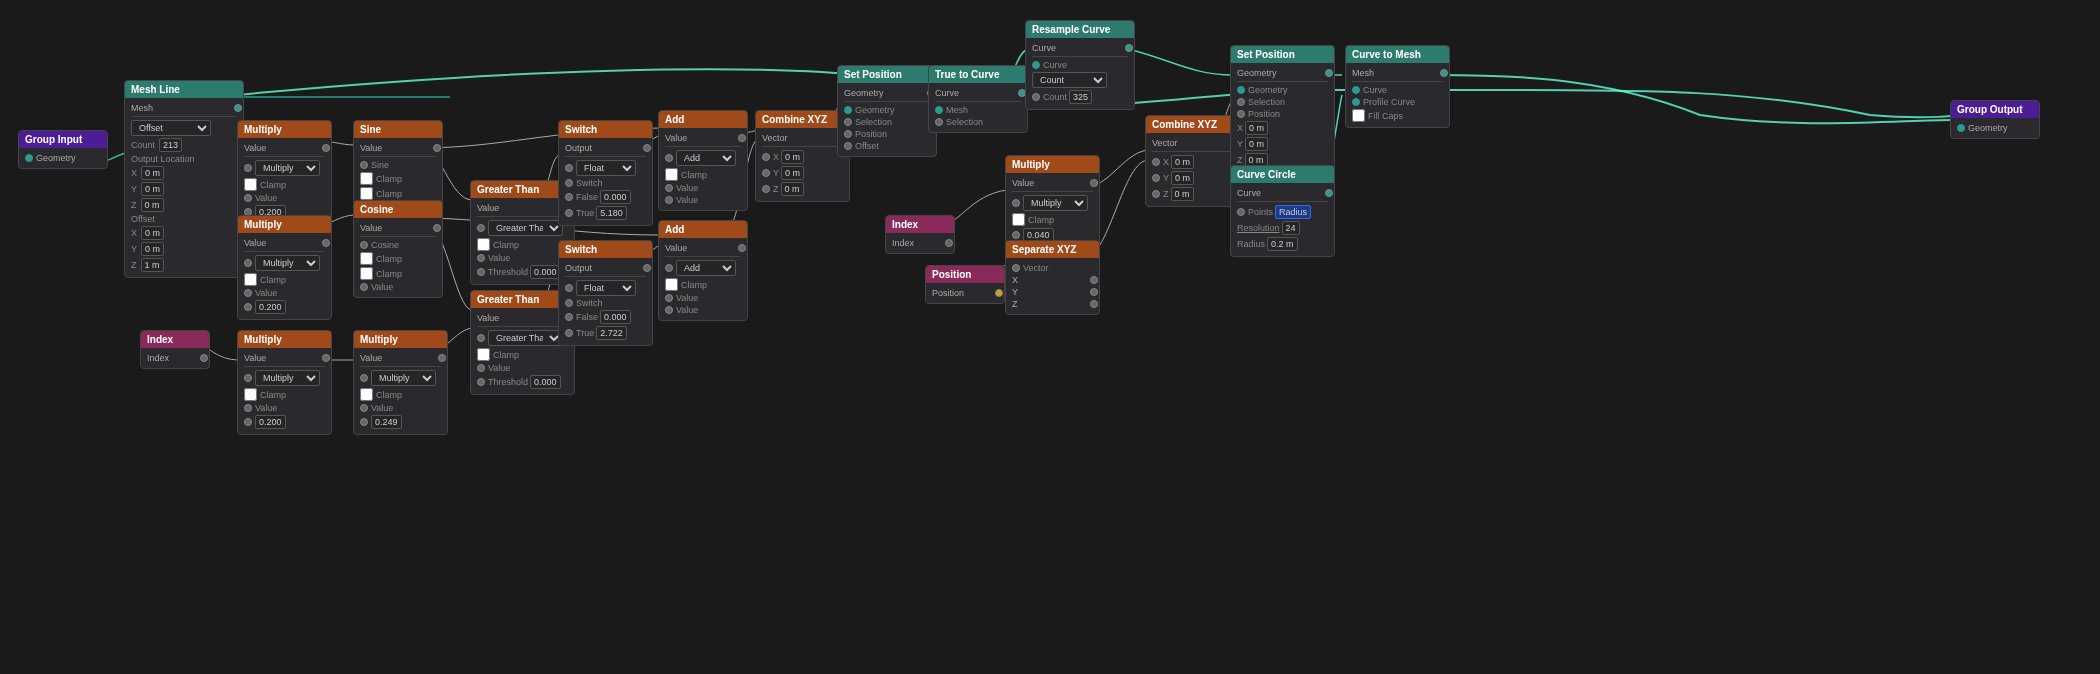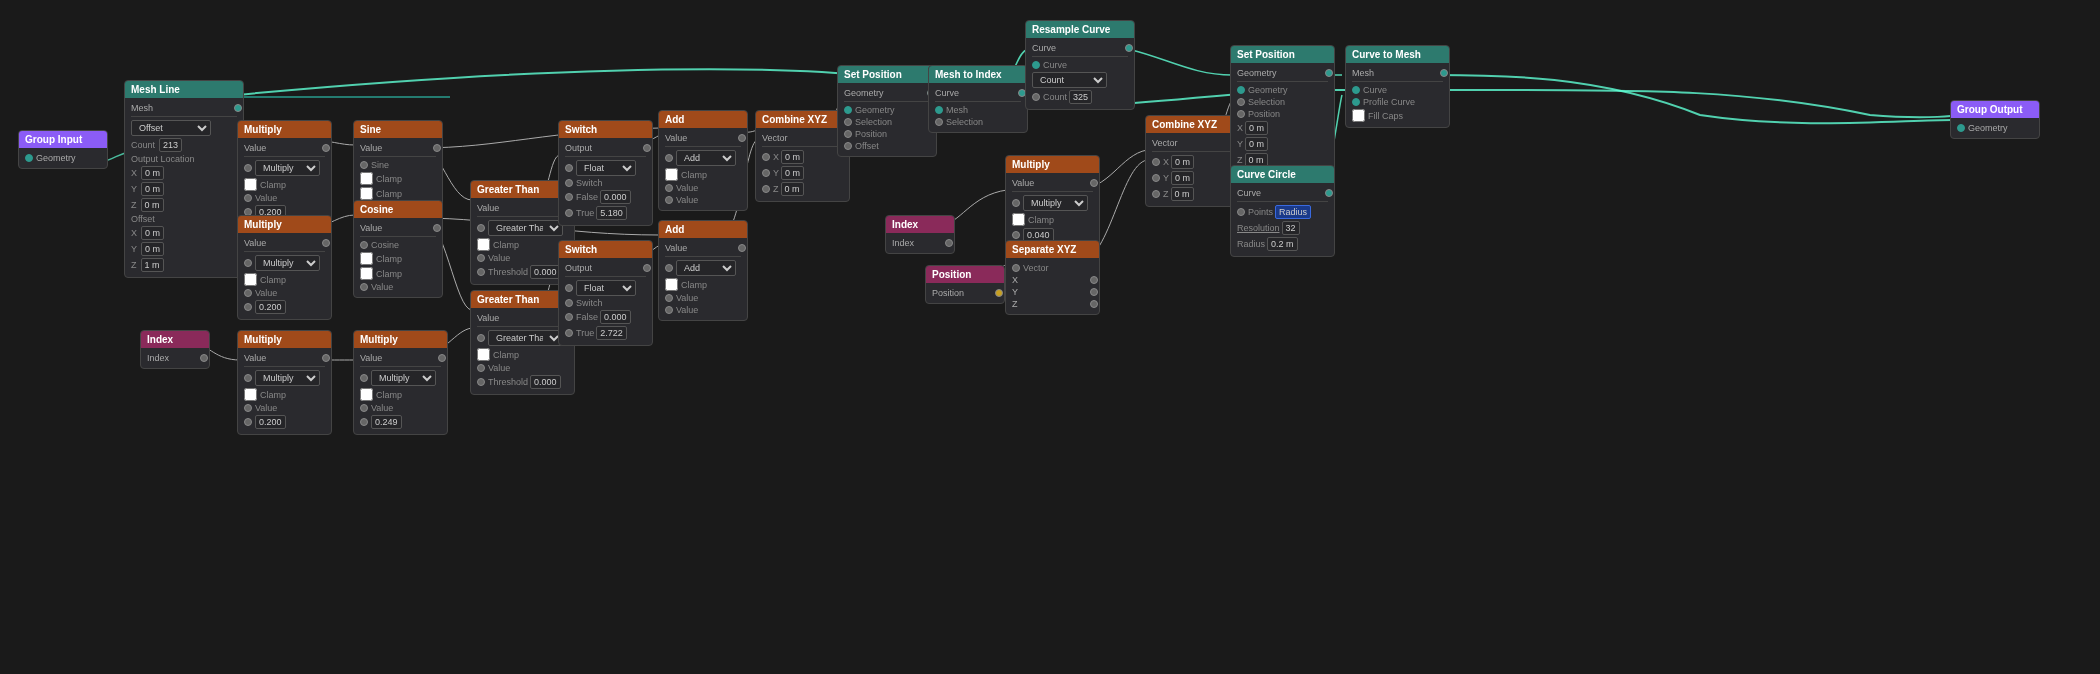--- a/index.html
+++ b/index.html
@@ -29,21 +29,21 @@
       font-weight: bold;
       color: #fff;
       display: flex;
       align-items: center;
       gap: 4px;
     }
 
     .node-header.teal { background: #2d7a6e; }
     .node-header.orange { background: #a04a1a; }
     .node-header.pink { background: #8a2a5a; }
-    .node-header.dark { background: #8b5cf6; }
+    .node-header.dark { background: #4c1d95; }
 
     .node-body {
       padding: 4px 6px;
     }
 
     .node-row {
       display: flex;
       align-items: center;
       padding: 1px 0;
       font-size: 9px;
@@ -675,21 +675,21 @@
       </div>
     <div class="node-row">
         <span class="socket gray"></span>
         <span style="color:#888;">Offset</span>
       </div>
   </div>
 </div>
 
 <div class="node" style="left:928px; top:65px; min-width:100px;">
   <div class="node-header teal">
-    <span>Mesh to Index</span>
+    <span>True to Curve</span>
   </div>
   <div class="node-body" style="font-size:9px;">
     <div class="node-row">
         <span style="color:#aaa">Curve</span>
         <span class="socket-right teal" style="background:#2d9a8e;"></span>
       </div>
     <div class="sep-line"></div>
     <div class="node-row">
         <span class="socket teal"></span>
         <span style="color:#888;">Mesh</span>
@@ -874,21 +874,21 @@
         <span class="socket-right teal" style="background:#2d9a8e;"></span>
       </div>
     <div class="sep-line"></div>
     <div class="node-row">
       <span class="socket gray"></span>
       <span style="color:#888;">Points</span>
       <span class="value-field" style="margin-left:2px; background:#1a3a8a; border-color:#3a6adf;">Radius</span>
     </div>
     <div class="node-row">
         <span style="color:#888;text-decoration:underline;">Resolution</span>
-        <span class="value-field" style="margin-left:2px;">32</span>
+        <span class="value-field" style="margin-left:2px;">24</span>
       </div>
     <div class="node-row">
         <span style="color:#888;">Radius</span>
         <span class="value-field" style="margin-left:2px;">0.2 m</span>
       </div>
   </div>
 </div>
 
 <div class="node" style="left:1345px; top:45px; min-width:105px;">
   <div class="node-header teal">

